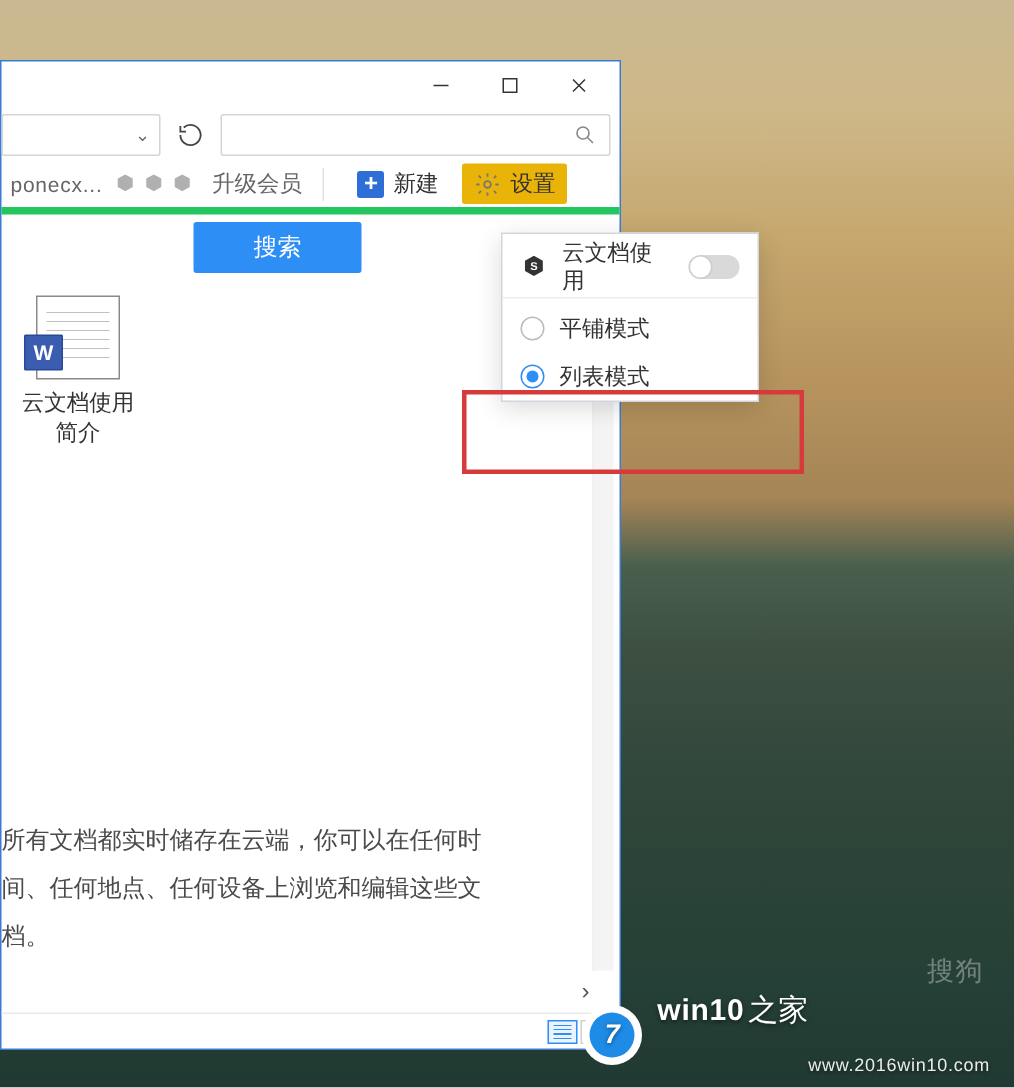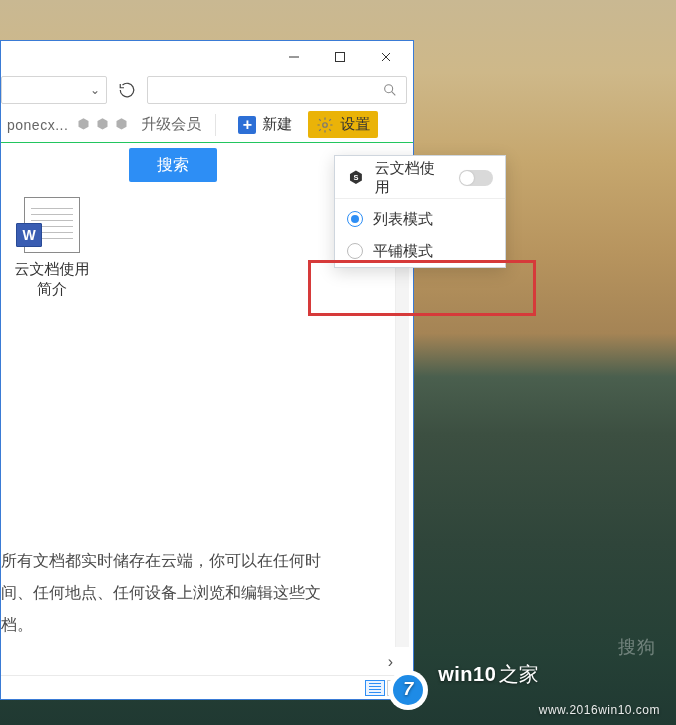--- a/index.html
+++ b/index.html
@@ -17,34 +17,34 @@
   .titlebar { height: 32px; display: flex; justify-content: flex-end; align-items: center; padding-right: 4px; }
   .tbtn { width: 46px; height: 28px; display: flex; align-items: center; justify-content: center; color: #333; font-size: 18px; }
   .tbtn svg { display: block; }
   .addrrow { height: 34px; display: flex; align-items: center; padding: 0 6px 0 0; gap: 6px; }
   .addrsel { width: 106px; height: 28px; border: 1px solid #d5d5d5; border-radius: 2px; display: flex; align-items: center; justify-content: flex-end; padding-right: 6px; gap: 6px; color: #555; background: #fff; }
   .addrsel .chev { font-size: 12px; color: #666; }
   .refresh { width: 28px; height: 28px; display: flex; align-items: center; justify-content: center; color: #444; }
   .searchbox { flex: 1; height: 28px; border: 1px solid #d5d5d5; border-radius: 2px; display: flex; align-items: center; justify-content: flex-end; padding: 0 8px; background:#fff;}
   .searchbox svg { color: #888; }
 
-  .toolbar { height: 36px; display: flex; align-items: center; padding: 0 6px; gap: 8px; border-bottom: 1px solid #22c55e; }
+  .toolbar { height: 36px; display: flex; align-items: center; padding: 0 6px; gap: 8px; border-bottom: 5px solid #22c55e; }
   .trunc { color: #666; font-size: 14px; letter-spacing: .5px; }
   .hex { width: 15px; height: 15px; }
   .hexgrp { display:flex; gap:4px; color:#b0b0b0; align-items:center; }
   .upgrade { color: #666; font-size: 15px; margin-left: 4px; }
   .sep { width: 1px; height: 22px; background: #e4e4e4; margin: 0 6px; }
   .tbutton { display: flex; align-items: center; gap: 6px; font-size: 15px; padding: 4px 8px; border-radius: 2px; }
   .tbutton.new { color: #333; }
   .plus-badge { width: 18px; height: 18px; background: #2d6fd6; color: #fff; display: flex; align-items: center; justify-content: center; font-weight: bold; font-size: 16px; border-radius: 2px; }
   .tbutton.settings { background: #eab308; color: #333; }
   .tbutton .gear { color: #777; }
 
   .secondrow { height: 44px; display:flex; align-items:center; padding:0 10px 0 0; }
-  .searchbtn { margin-left: 128px; width: 88px; height: 34px; background: #2d8ef5; color:#fff; font-size:16px; display:flex; align-items:center; justify-content:center; border-radius:2px; }
+  .searchbtn { margin-left: 128px; width: 112px; height: 34px; background: #2d8ef5; color:#fff; font-size:16px; display:flex; align-items:center; justify-content:center; border-radius:2px; }
   .smartcut { margin-left: auto; display:flex; align-items:center; gap:8px; color:#333; font-size:16px; }
   .smartcut .hexdark { color:#222; }
 
   .content { position: relative; padding: 10px 0 0 6px; height: calc(100% - 32px - 34px - 36px - 44px - 24px); }
   .docitem { width: 90px; text-align:center; }
   .docicon-wrap { position: relative; width: 56px; height: 56px; margin: 0 auto 6px; }
   .page { position:absolute; inset:0; border:1px solid #8a8a8a; background:#fff; }
   .page .lines { position:absolute; top:10px; left:6px; right:6px; height:36px;
     background: repeating-linear-gradient(to bottom, #bfbfbf 0 1px, transparent 1px 6px); }
   .word-badge { position:absolute; left:-8px; bottom:6px; width:26px; height:24px; background:#3a5db2; border:1px solid #284a96; color:#fff; display:flex; align-items:center; justify-content:center; font-weight:bold; font-size:14px; border-radius:1px; }
@@ -207,26 +207,26 @@
     <div class="dd-row">
       <svg class="hexicon" viewBox="0 0 24 24" fill="#333">
           <path d="M12 2l8 4.5v9L12 20l-8-4.5v-9z"></path>
           <text x="12" y="15" text-anchor="middle" fill="#fff" font-size="10" font-weight="bold">S</text>
         </svg>
       <span>云文档使用</span>
       <div class="toggle"></div>
     </div>
     <div class="dd-sep"></div>
     <div class="dd-row">
+      <div class="radio"></div>
+      <span>平铺模式</span>
+    </div>
+    <div class="dd-row">
       <div class="radio on"></div>
       <span>列表模式</span>
-    </div>
-    <div class="dd-row">
-      <div class="radio"></div>
-      <span>平铺模式</span>
     </div>
   </div>
 
   <div class="highlight"></div>
 
   <div class="wm-ghost">搜狗</div>
   <div class="watermark">
     <div class="wm-badge">
         <div class="inner">7</div>
       </div>

